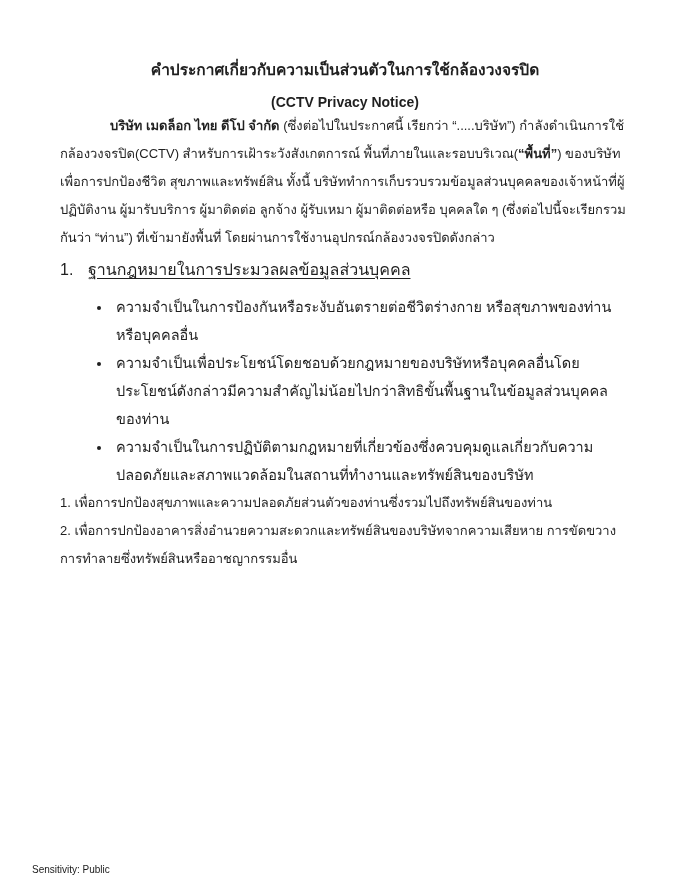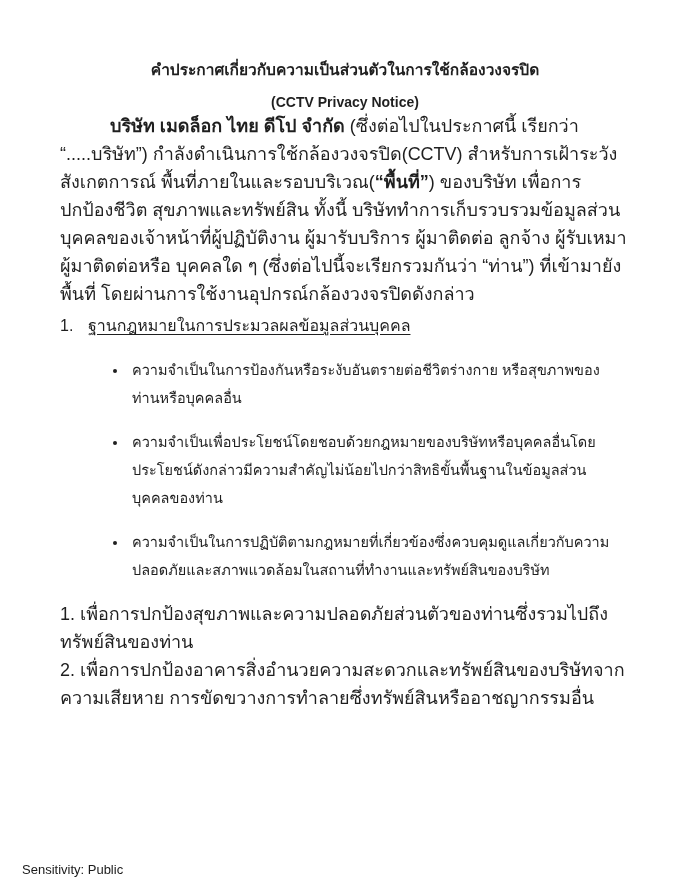--- a/index.html
+++ b/index.html
@@ -13,38 +13,38 @@
   }
   .page { padding: 60px 58px 0 60px; }
   .doc-title {
     text-align: center; font-weight: bold;
     font-size: 15.5px; line-height: 20px; margin: 0;
   }
   .doc-subtitle {
     text-align: center; font-weight: bold;
     font-size: 14px; line-height: 19px; margin: 13px 0 0 0;
   }
-  p.body { font-size: 18px; line-height: 28px; margin: 0; text-align: left; }
+  p.body { font-size: 13px; line-height: 28px; margin: 0; text-align: left; }
   .p1 { margin-top: 34px; text-indent: 50px; }
   .p2 { margin-top: 8px;  text-indent: 36px; }
   .b  { font-weight: bold; }
   .sec-head { margin: 4px 0 0 0; font-size: 16px; line-height: 28px; font-weight: normal; }
   .sec-num { display: inline-block; width: 28px; }
   .sec-title { text-decoration: underline; text-underline-offset: 3px; }
   .sec-intro { margin-top: 6px; }
   ul.bullets { margin: 9px 0 0 0; padding-left: 52px; list-style: disc; }
   ul.bullets li {
-    font-size: 14.5px; line-height: 28px; margin: 16px;
+    font-size: 14.5px; line-height: 28px; margin: 0;
     padding-left: 4px;
   }
   .item { margin: 9px 0 0 40px; }
   .item-first { margin-top: 10px; }
   .footer-sensitivity {
-    position: absolute; left: 22px; bottom: 16px;
-    font-size: 13px; color: #1a1a1a; line-height: 14px;
+    position: absolute; left: 32px; bottom: 16px;
+    font-size: 10px; color: #1a1a1a; line-height: 14px;
   }
 </style>
 </head>
 <body>
 
 <div class="page">
 
   <p class="doc-title">คำประกาศเกี่ยวกับความเป็นส่วนตัวในการใช้กล้องวงจรปิด</p>
   <p class="doc-subtitle">(CCTV Privacy Notice)</p>
 

